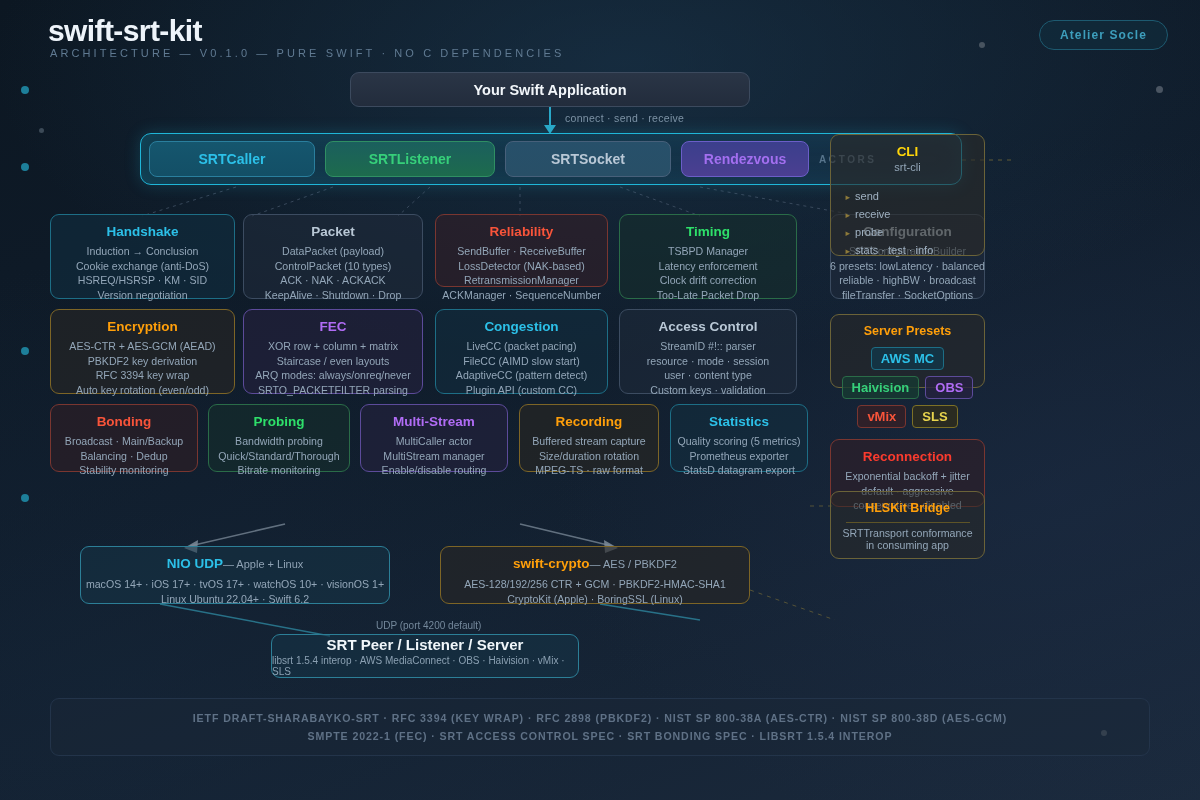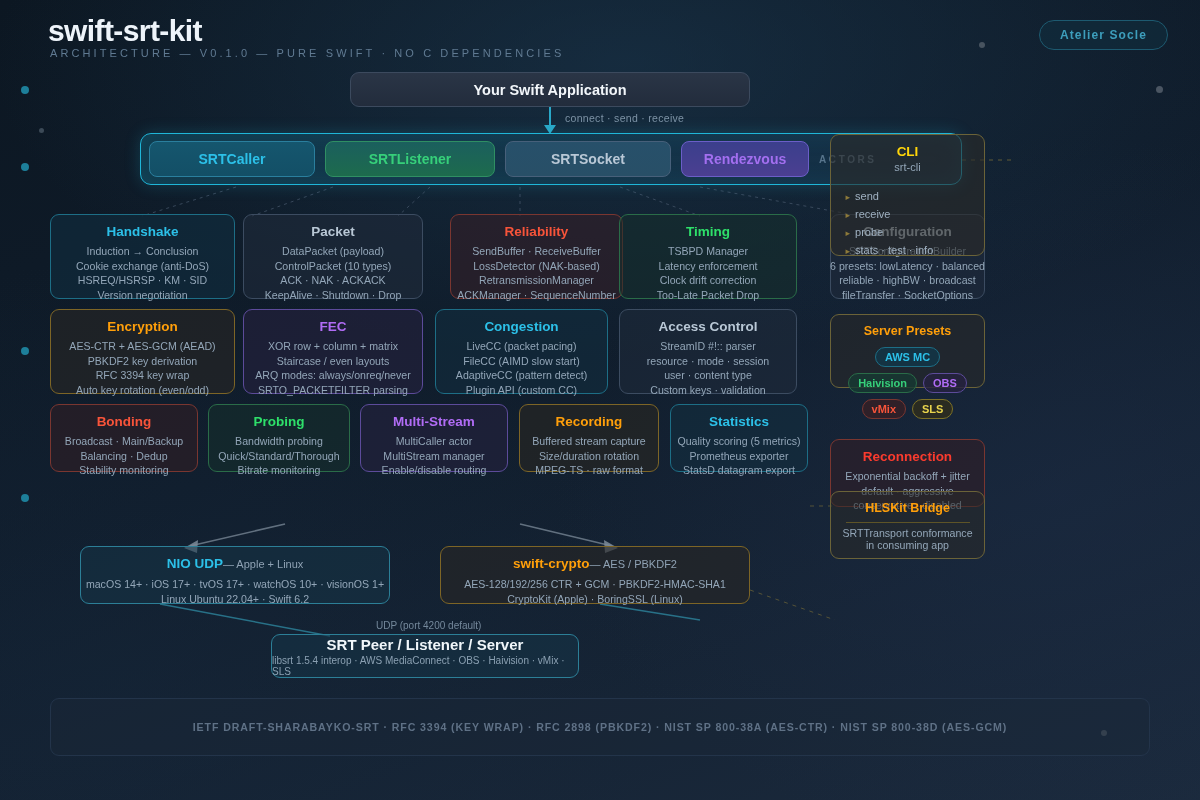--- a/index.html
+++ b/index.html
@@ -95,21 +95,21 @@
     align-items: center; padding-top: 9px;
   }
   .panel .ptitle { font-size: 13.5px; font-weight: 700; }
   .panel .psub { font-size: 11px; color: #93a6b8; margin-top: 2px; }
   .panel .prule { width: 124px; height: 1px; background: #5e5427; margin: 8px 0 7px; }
   .panel .pitem { font-size: 11px; color: #9fb0c0; line-height: 17px; width: 124px; text-align: left; }
   .panel .pitem .caret { color: #8d7a3a; font-size: 9px; margin-right: 5px; }
 
   
   .chips { display: flex; flex-wrap: wrap; justify-content: center; gap: 6px; margin-top: 9px; width: 136px; }
-  .chip { font-size: 11px; font-weight: 700; padding: 3px 9px; border-radius: 10px; white-space: nowrap; }
+  .chip { font-size: 13px; font-weight: 700; padding: 3px 9px; border-radius: 4px; white-space: nowrap; }
 
   
   .udpband {
     position: absolute; left: 50px; top: 491px; width: 760px; height: 30px;
     border: 1px dashed #2a7b92; border-radius: 7px; background: rgba(17,45,62,.42);
     display: flex; align-items: center; justify-content: center;
     font-size: 12px; font-weight: 700; color: #2eb4d8; letter-spacing: .2px;
   }
 
   
@@ -218,21 +218,21 @@
         <div class="cline">HSREQ/HSRSP · KM · SID</div>
         <div class="cline">Version negotiation</div>
       </div>
       <div class="card" style="left: 243px; top: 214px; width: 180px; height: 85px; border: 1px solid rgb(60, 76, 97); background: rgba(32, 43, 60, 0.55);">
         <div class="ctitle" style="color: rgb(185, 200, 214);">Packet</div>
         <div class="cline">DataPacket (payload)</div>
         <div class="cline">ControlPacket (10 types)</div>
         <div class="cline">ACK · NAK · ACKACK</div>
         <div class="cline">KeepAlive · Shutdown · Drop</div>
       </div>
-      <div class="card" style="left: 435px; top: 214px; width: 173px; height: 85px; border: 1px solid rgb(122, 54, 48); background: rgba(54, 31, 38, 0.55); margin-left: 15px;">
+      <div class="card" style="left: 435px; top: 214px; width: 173px; height: 73px; border: 1px solid rgb(122, 54, 48); background: rgba(54, 31, 38, 0.55);">
         <div class="ctitle" style="color: rgb(248, 84, 58);">Reliability</div>
         <div class="cline">SendBuffer · ReceiveBuffer</div>
         <div class="cline">LossDetector (NAK-based)</div>
         <div class="cline">RetransmissionManager</div>
         <div class="cline">ACKManager · SequenceNumber</div>
       </div>
       <div class="card" style="left: 619px; top: 214px; width: 178px; height: 85px; border: 1px solid rgb(42, 108, 72); background: rgba(22, 48, 44, 0.55);">
         <div class="ctitle" style="color: rgb(46, 224, 106);">Timing</div>
         <div class="cline">TSBPD Manager</div>
         <div class="cline">Latency enforcement</div>
@@ -360,15 +360,16 @@
   </div>
 
   <div class="udp-port-label">UDP (port 4200 default)</div>
   <div class="peerbox">
     <div class="ptitle2">SRT Peer / Listener / Server</div>
     <div class="psub2">libsrt 1.5.4 interop · AWS MediaConnect · OBS · Haivision · vMix · SLS</div>
   </div>
 
   <div class="footer">
     <div class="fline">IETF DRAFT-SHARABAYKO-SRT · RFC 3394 (KEY WRAP) · RFC 2898 (PBKDF2) · NIST SP 800-38A (AES-CTR) · NIST SP 800-38D (AES-GCM)</div>
+    <div class="fline">SMPTE 2022-1 (FEC) · SRT ACCESS CONTROL SPEC · SRT BONDING SPEC · LIBSRT 1.5.4 INTEROP</div>
   </div>
 
 </div>
 
 </body></html>

